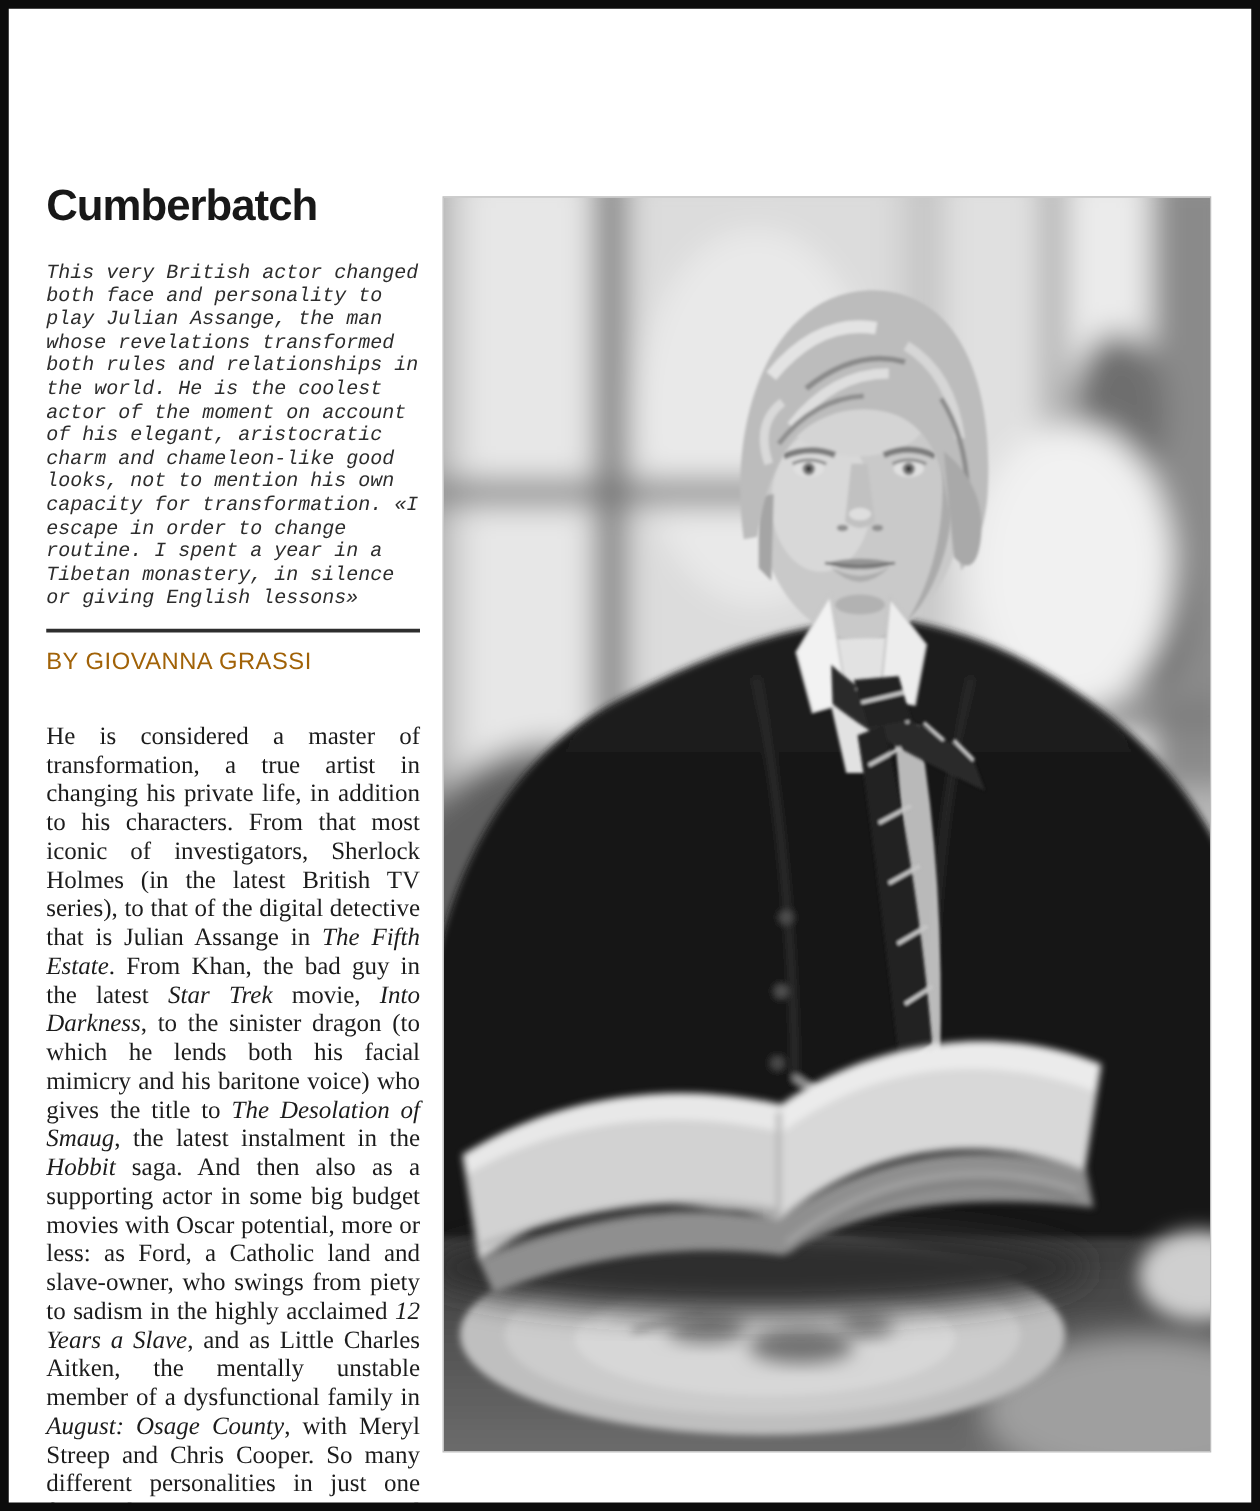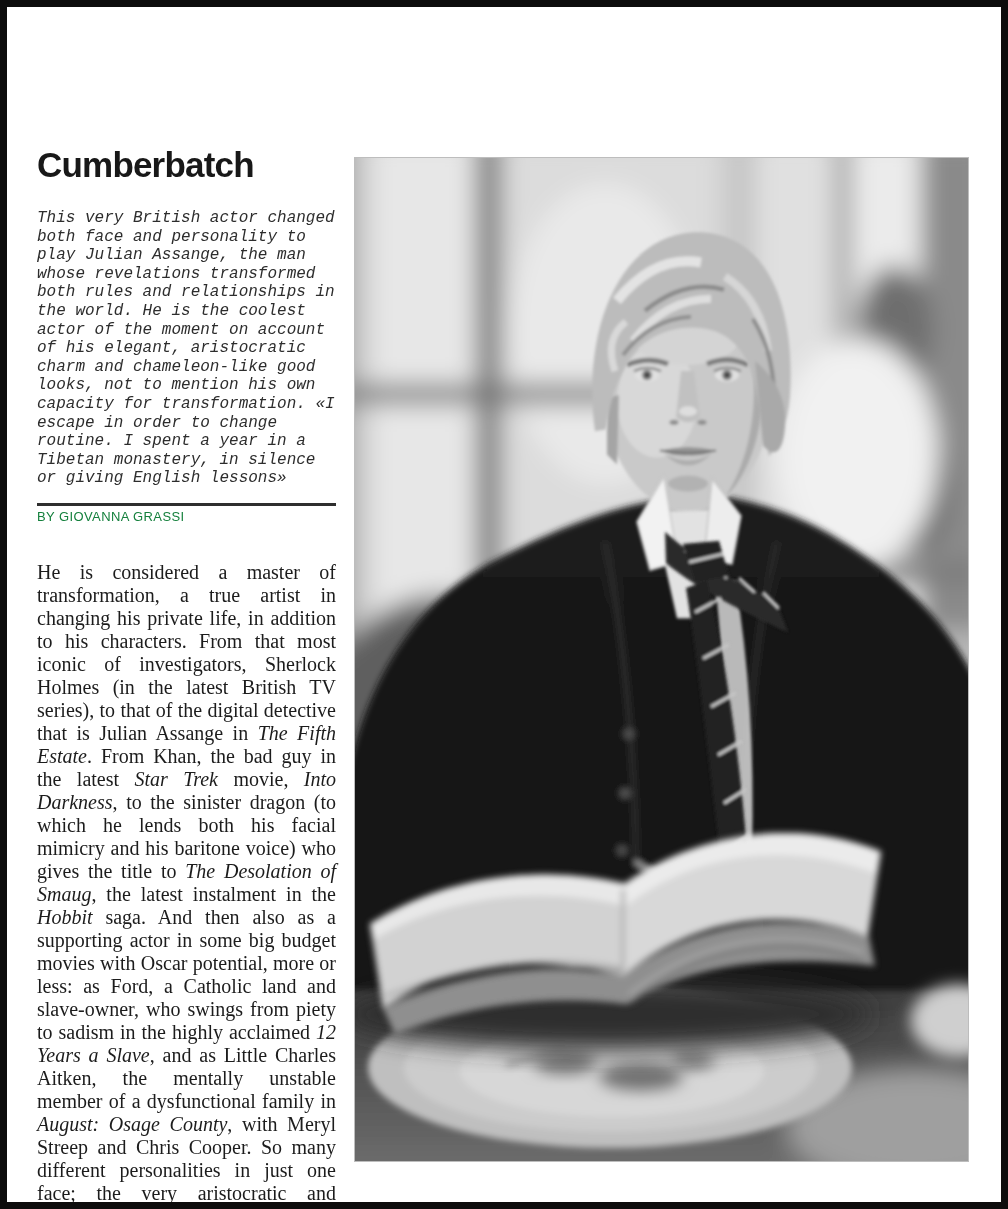--- a/index.html
+++ b/index.html
@@ -24,23 +24,23 @@
   .intro{
     margin:25px 0 0 0;
     font-style:italic;font-size:16px;line-height:18.6px;
     color:#2d2d2d;
     font-family:Liberation Mono, monospace;
   }
   .rule{
     margin-top:15px;height:3px;background:#2e2e2e;width:100%;
   }
   .byline{
-    margin-top:3px;
+    margin-top:13px;
     font-family:"Liberation Sans",sans-serif;
-    font-size:13px;letter-spacing:0.4px;color:#15803d;
+    font-size:19px;letter-spacing:0.4px;color:#a16207;
   }
   .bodytext{
     margin-top:37px;
     font-size:20px;line-height:23px;color:#1c1c1c;
     text-align:justify;
   }
   .bodytext .it{font-style:italic;}
   .photo{
     position:absolute;left:355px;top:158px;width:613px;height:1003px;
     margin:0;overflow:hidden;z-index:4;

